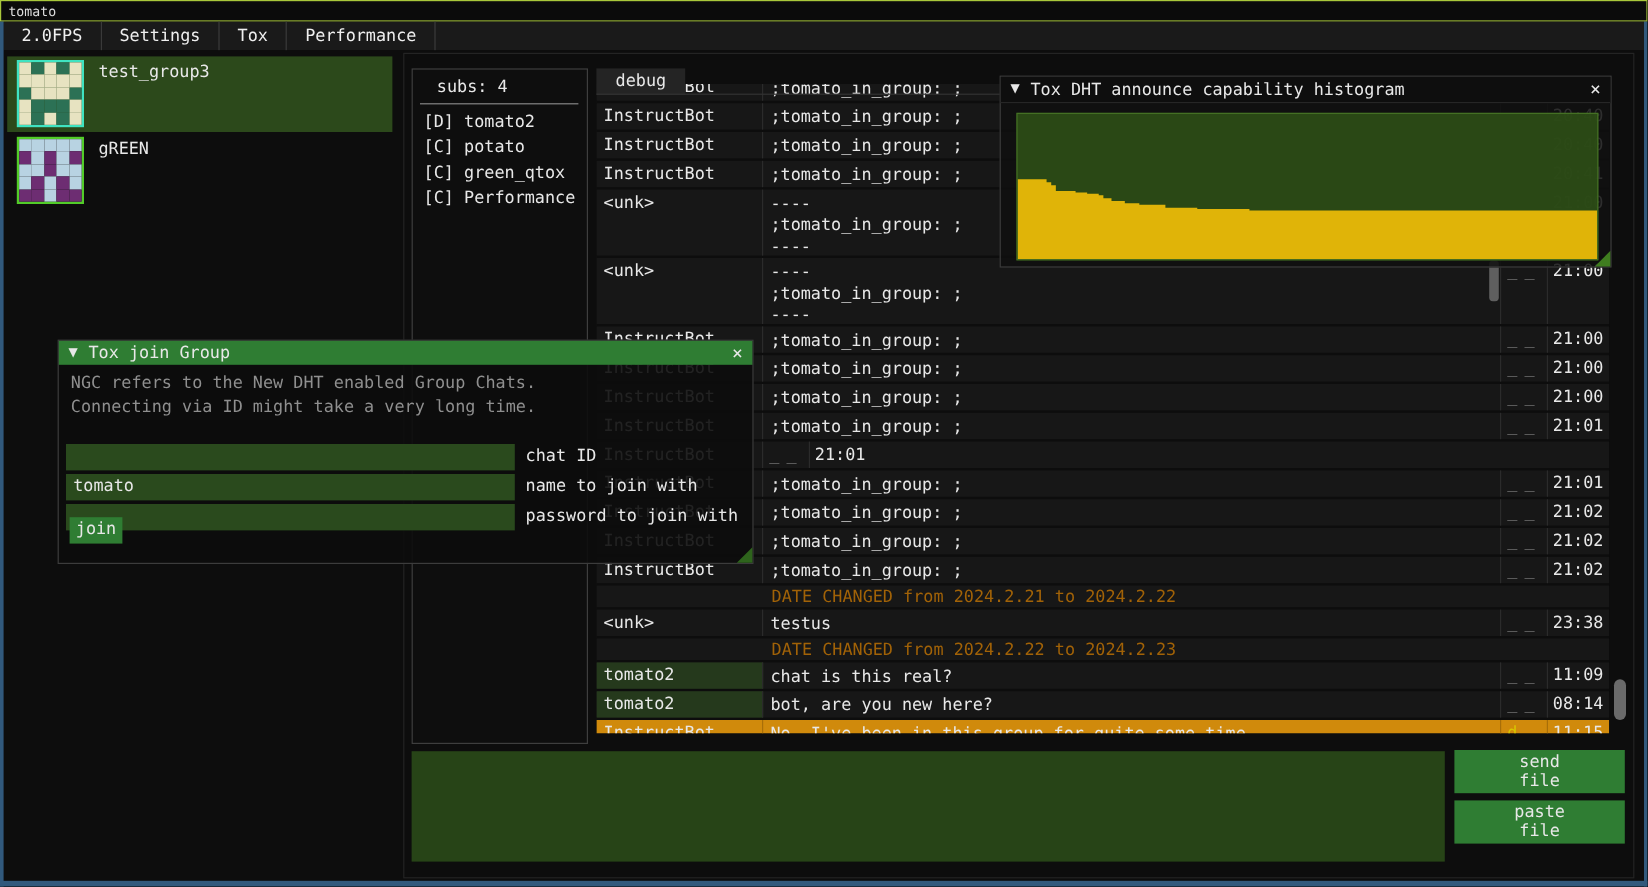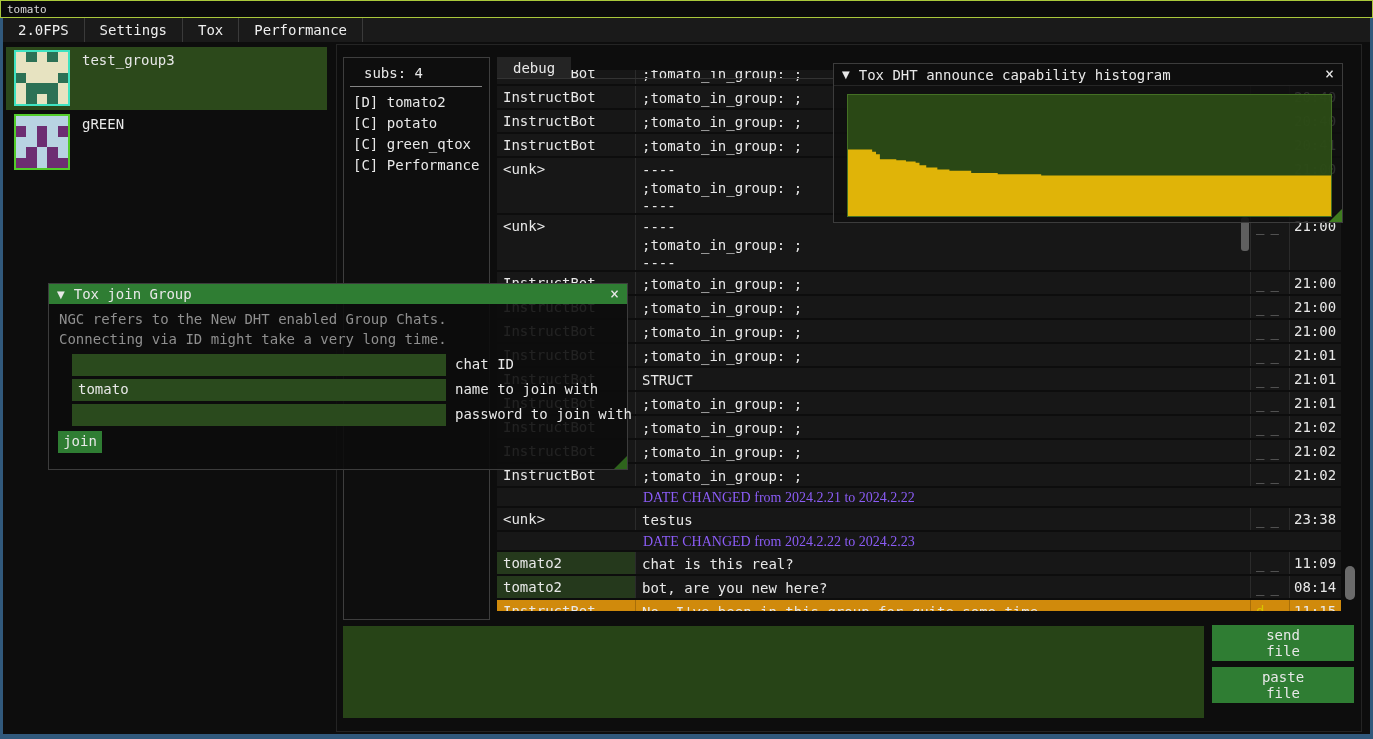--- a/index.html
+++ b/index.html
@@ -35,21 +35,21 @@
   .cell{box-sizing:border-box;padding:3px 0 0 6px;overflow:hidden;white-space:pre;}
   .c-sender{width:139px;border-right:1px solid #2b2b2b;}
   .c-msg{width:615px;border-right:1px solid #2b2b2b;line-height:18px;position:relative;}
   .c-ind{width:39px;border-right:1px solid #2b2b2b;color:#7c7c7c;padding-left:5px;}
   .c-ind span{display:inline-block;margin-right:6px;}
   .c-time{width:49px;padding-left:4px;}
   .sender-green{background:#25391c;}
   .hl-orange{background:#d08a0c;}
   .hl-orange .cell{border-right-color:#a86e08;}
   .mark-d{color:#d8c400;}
-  .date-row{color:#8b5cf6;font-family:Liberation Serif, serif;}
+  .date-row{color:#a16207;}
   .date-row .dt{padding:2px 0 0 146px;white-space:pre;}
   .mini-scroll{position:absolute;right:1px;top:2px;width:8px;height:34px;background:#5f5f5f;border-radius:3px;}
   #chat-scrollthumb{left:1345px;top:566px;width:10px;height:34px;background:#6a6a6a;border-radius:5px;z-index:2;}
   
   #input-box{left:343px;top:626px;width:861px;height:92px;background:#274417;}
   .file-btn{position:absolute;left:1212px;width:142px;height:36px;background:#2f7d33;display:flex;flex-direction:column;
             align-items:center;justify-content:center;line-height:16px;}
   #send-btn{top:625px;} #paste-btn{top:667px;}
   
   .fwin{box-sizing:border-box;border:1px solid #3c3c3c;}
@@ -59,21 +59,21 @@
   #hist-window{left:833px;top:63px;width:510px;height:160px;background:rgba(15,15,15,0.86);z-index:10;}
   #hist-window .wtitle{background:#0e0e0e;border-bottom:1px solid #262626;}
   #hist-plot{position:absolute;left:13px;top:30px;width:485px;height:123px;background:rgba(44,76,22,0.93);
              border:1px solid #447024;box-sizing:border-box;}
   #hist-plot svg{display:block;width:100%;height:100%;}
   .grip{position:absolute;right:0;bottom:0;width:0;height:0;border-left:13px solid transparent;}
   #hist-grip{border-bottom:13px solid #3f7d1f;}
   #join-window{left:48px;top:283px;width:580px;height:187px;background:rgba(12,12,12,0.9);z-index:11;}
   #join-window .wtitle{background:#2f7d33;height:20px;}
   .join-help{position:absolute;left:10px;color:#8f8f8f;white-space:pre;}
-  .join-row{position:absolute;left:23px;width:565px;height:28px;}
+  .join-row{position:absolute;left:6px;width:565px;height:28px;margin-top:16px;}
   .join-input{position:absolute;left:0;top:0;width:374px;height:22px;background:#2a4a1d;box-sizing:border-box;
               padding:2px 6px;white-space:pre;}
   .join-label{position:absolute;left:383px;top:2px;white-space:pre;}
   #join-btn{position:absolute;left:9px;top:147px;width:44px;height:22px;background:#2f7d33;text-align:center;padding-top:2px;box-sizing:border-box;}
   #join-grip{border-bottom:13px solid #2e641c;}
 </style>
 </head>
 <body>
 
 <div class="app">
@@ -217,21 +217,20 @@
         <div class="cell c-time">21:00</div>
       </div>
       <div class="msg-row" style="height: 24px;">
         <div class="cell c-sender">InstructBot</div>
         <div class="cell c-msg"><div>;tomato_in_group: ;</div></div>
         <div class="cell c-ind"><span>_</span><span>_</span></div>
         <div class="cell c-time">21:01</div>
       </div>
       <div class="msg-row" style="height: 24px;">
         <div class="cell c-sender">InstructBot</div>
-        <div class="cell c-msg"><div>STRUCT</div></div>
         <div class="cell c-ind"><span>_</span><span>_</span></div>
         <div class="cell c-time">21:01</div>
       </div>
       <div class="msg-row" style="height: 24px;">
         <div class="cell c-sender">InstructBot</div>
         <div class="cell c-msg"><div>;tomato_in_group: ;</div></div>
         <div class="cell c-ind"><span>_</span><span>_</span></div>
         <div class="cell c-time">21:01</div>
       </div>
       <div class="msg-row" style="height: 24px;">

